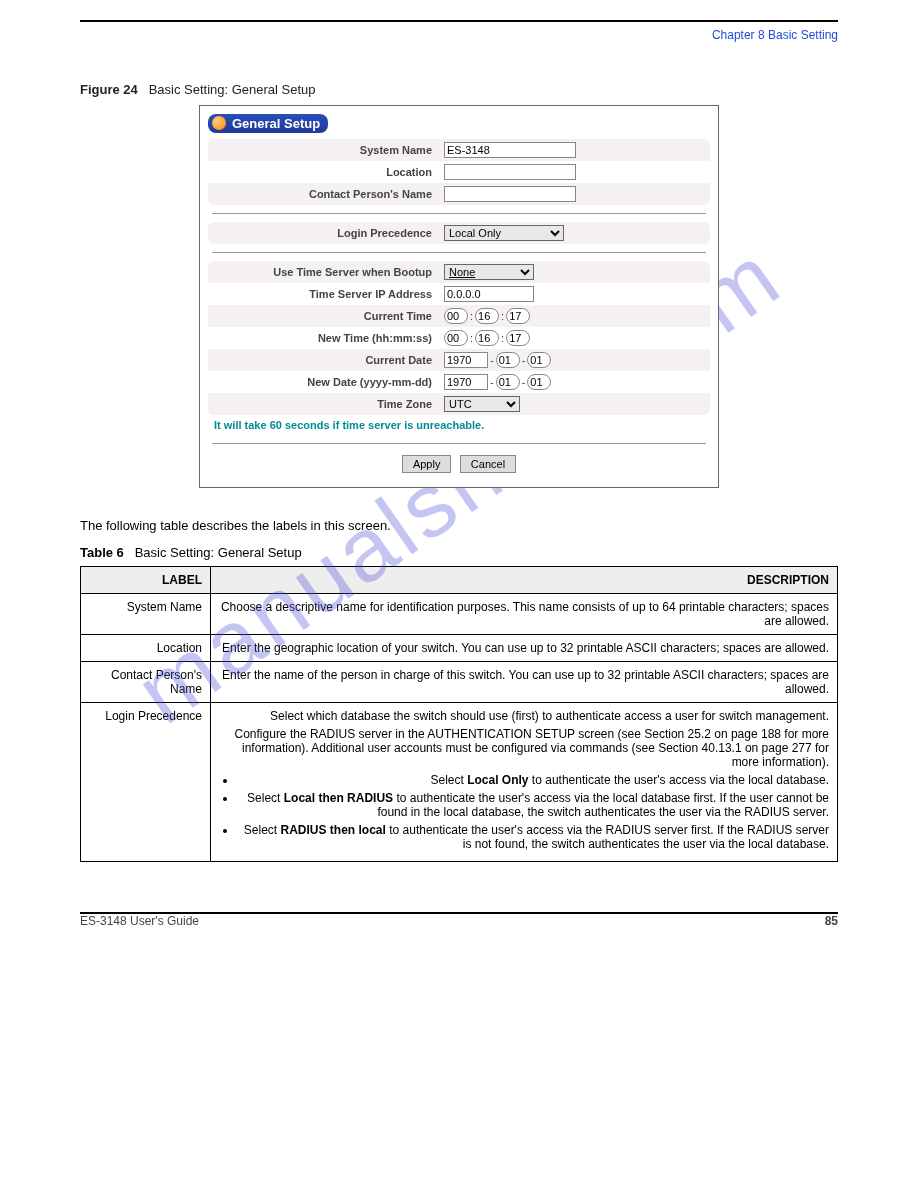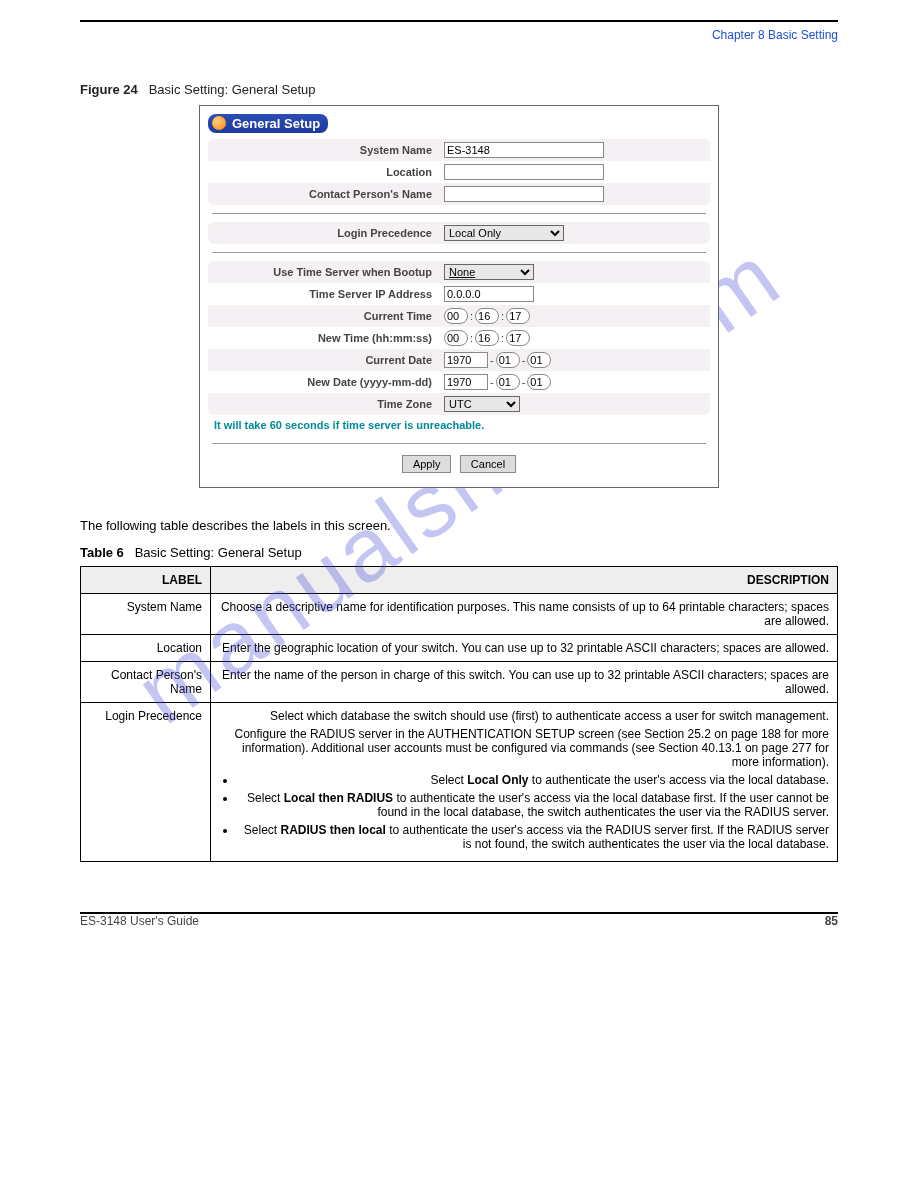--- a/index.html
+++ b/index.html
@@ -79,21 +79,21 @@
       padding-right: 12px;
       font-weight: bold;
     }
     .row .val { flex: 1; }
     .row input[type=text] {
       font-size: 11px;
       padding: 1px 2px;
       border: 1px solid #888;
       background: #fff;
     }
-    .row input.wide { width: 160px; }
+    .row input.wide { width: 132px; }
     .row input.small { width: 24px; border-radius: 8px; }
     .row input.med { width: 44px; }
     .row input.ip { width: 90px; }
     .row select {
       font-size: 11px;
       border: 1px solid #666;
       background: #e8e8e8;
     }
     .row select.wide { width: 120px; }
     .row select.med { width: 90px; text-decoration: underline; }

